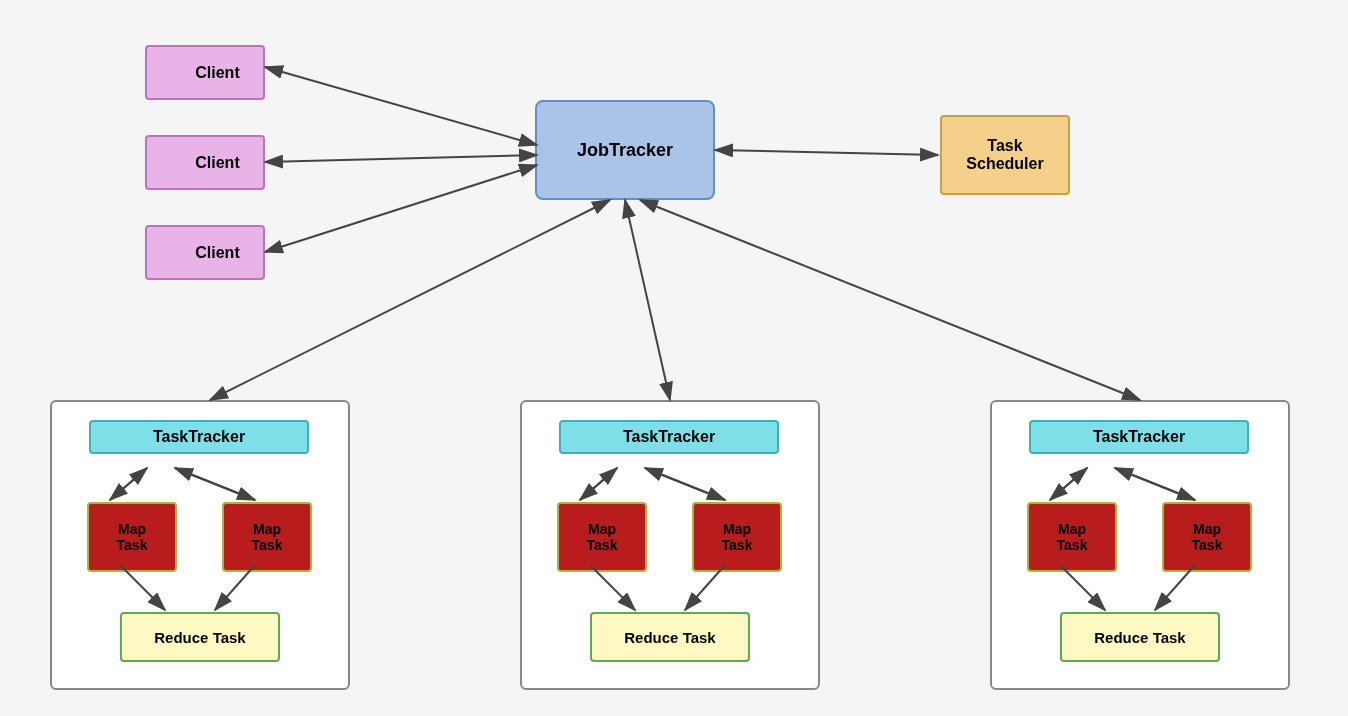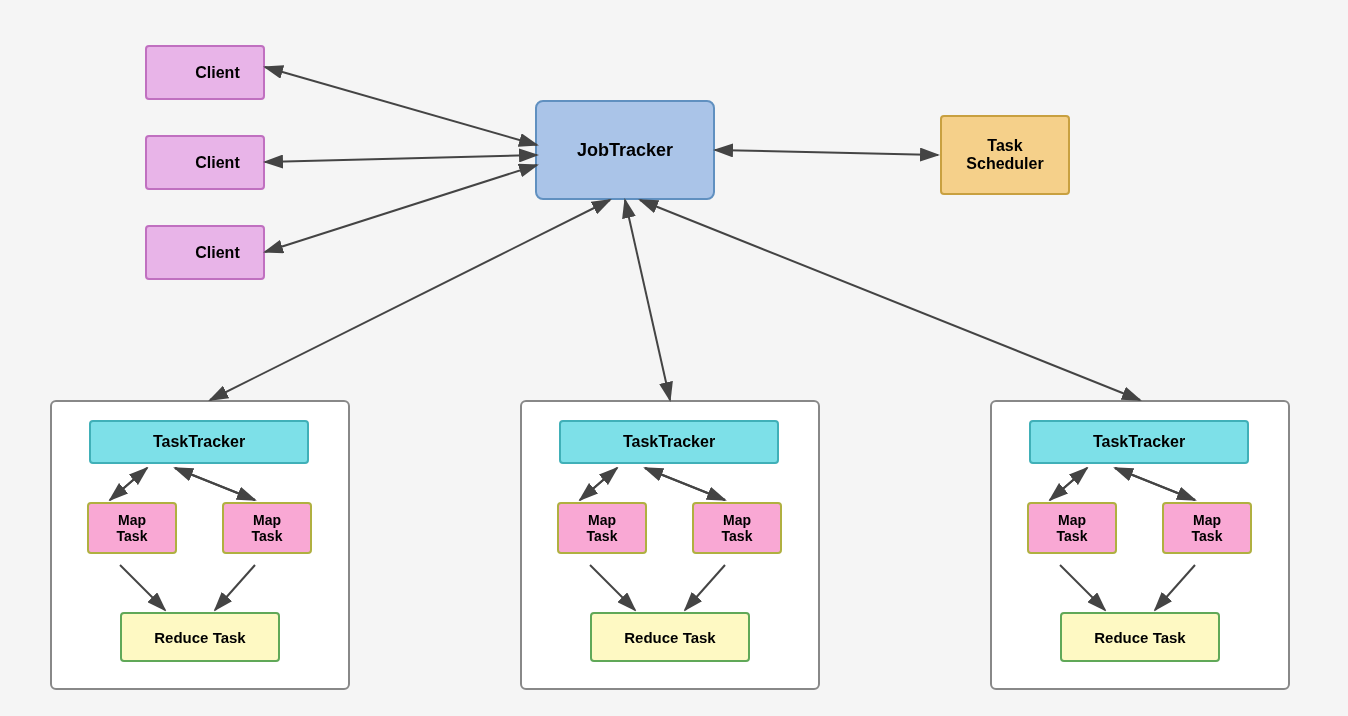--- a/index.html
+++ b/index.html
@@ -69,30 +69,30 @@
       background: #fff;
       width: 300px;
       height: 290px;
     }
     
     .tasktracker-node {
       background: #7de0e8;
       border-color: #40b0b8;
       border-radius: 4px;
       width: 220px;
-      height: 44px;
+      height: 34px;
       font-size: 16px;
     }
     
     .maptask-node {
-      background: #f9a8d4;
+      background: #b91c1c;
       border-color: #b0b040;
       border-radius: 4px;
       width: 90px;
-      height: 52px;
+      height: 70px;
       font-size: 14px;
     }
     
     .reducetask-node {
       background: #fef9c3;
       border-color: #60a858;
       border-radius: 4px;
       width: 160px;
       height: 50px;
       font-size: 15px;

